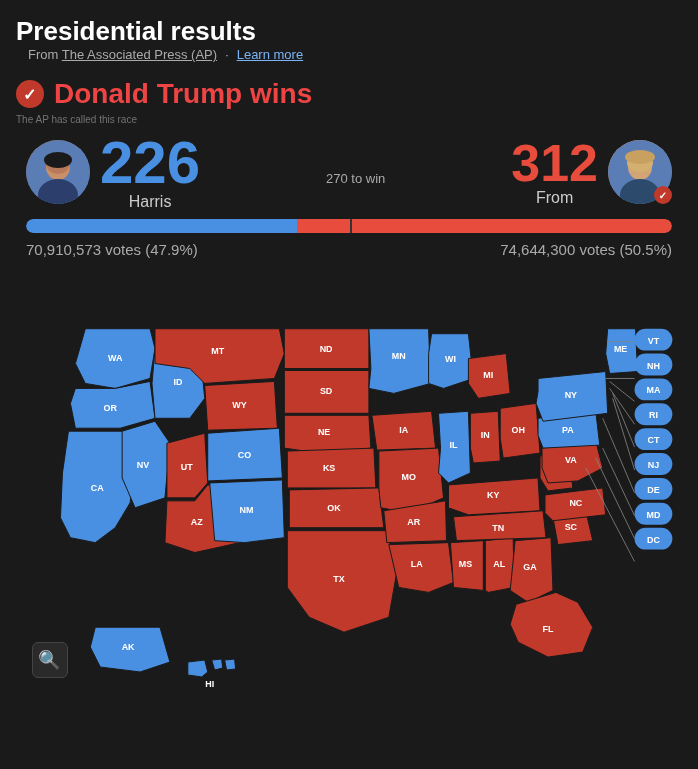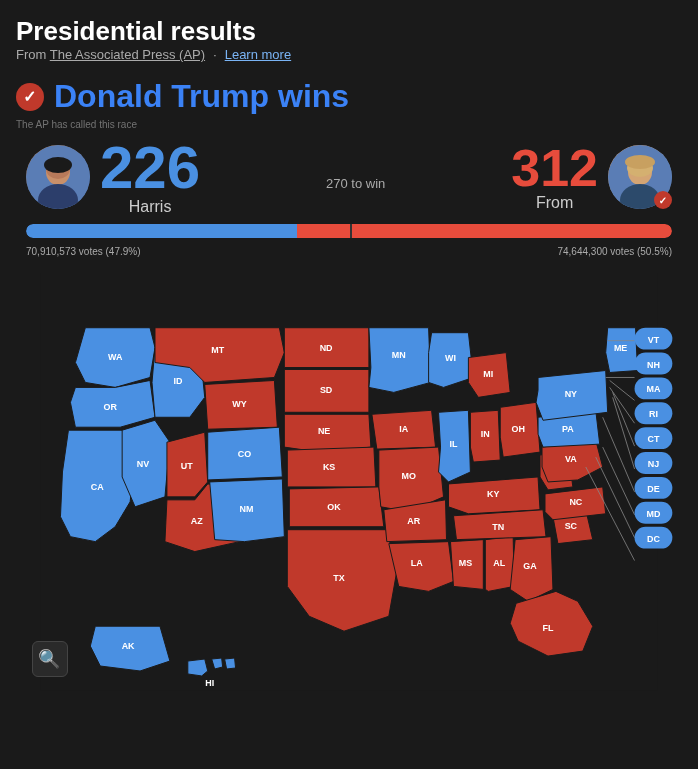--- a/index.html
+++ b/index.html
@@ -20,20 +20,21 @@
       font-size: 26px;
       font-weight: bold;
       color: #ffffff;
       margin-bottom: 0;
     }
 
     .source-line {
       font-size: 13px;
       color: #aaaaaa;
       margin-bottom: 16px;
+      margin-left: 12px;
     }
     .source-line a {
       color: #aaaaaa;
       text-decoration: underline;
       cursor: pointer;
     }
     .source-line .learn-more {
       color: #7ab4f5;
       text-decoration: underline;
       cursor: pointer;
@@ -58,23 +59,23 @@
       margin-right: 10px;
       flex-shrink: 0;
     }
     .check-icon::after {
       content: '✓';
       color: white;
       font-size: 16px;
       font-weight: bold;
     }
     .winner-title {
-      font-size: 32px;
-      font-weight: bold;
-      color: #3b82f6;
+      font-size: 28px;
+      font-weight: bold;
+      color: #ef4444;
     }
     .winner-subtitle {
       font-size: 10px;
       color: #737373;
       margin-bottom: 8px;
     }
 
     .candidates-row {
       display: flex;
       align-items: center;
@@ -177,21 +178,21 @@
       bottom: -3px;
       width: 2px;
       background: #333;
       z-index: 10;
     }
 
     .votes-row {
       display: flex;
       justify-content: space-between;
       padding: 0 10px;
-      font-size: 10px;
+      font-size: 15px;
       color: #aaaaaa;
       margin-bottom: 16px;
     }
 
     
     .map-section {
       position: relative;
       margin: 0 -4px;
       background: #1a1a1a;
     }

